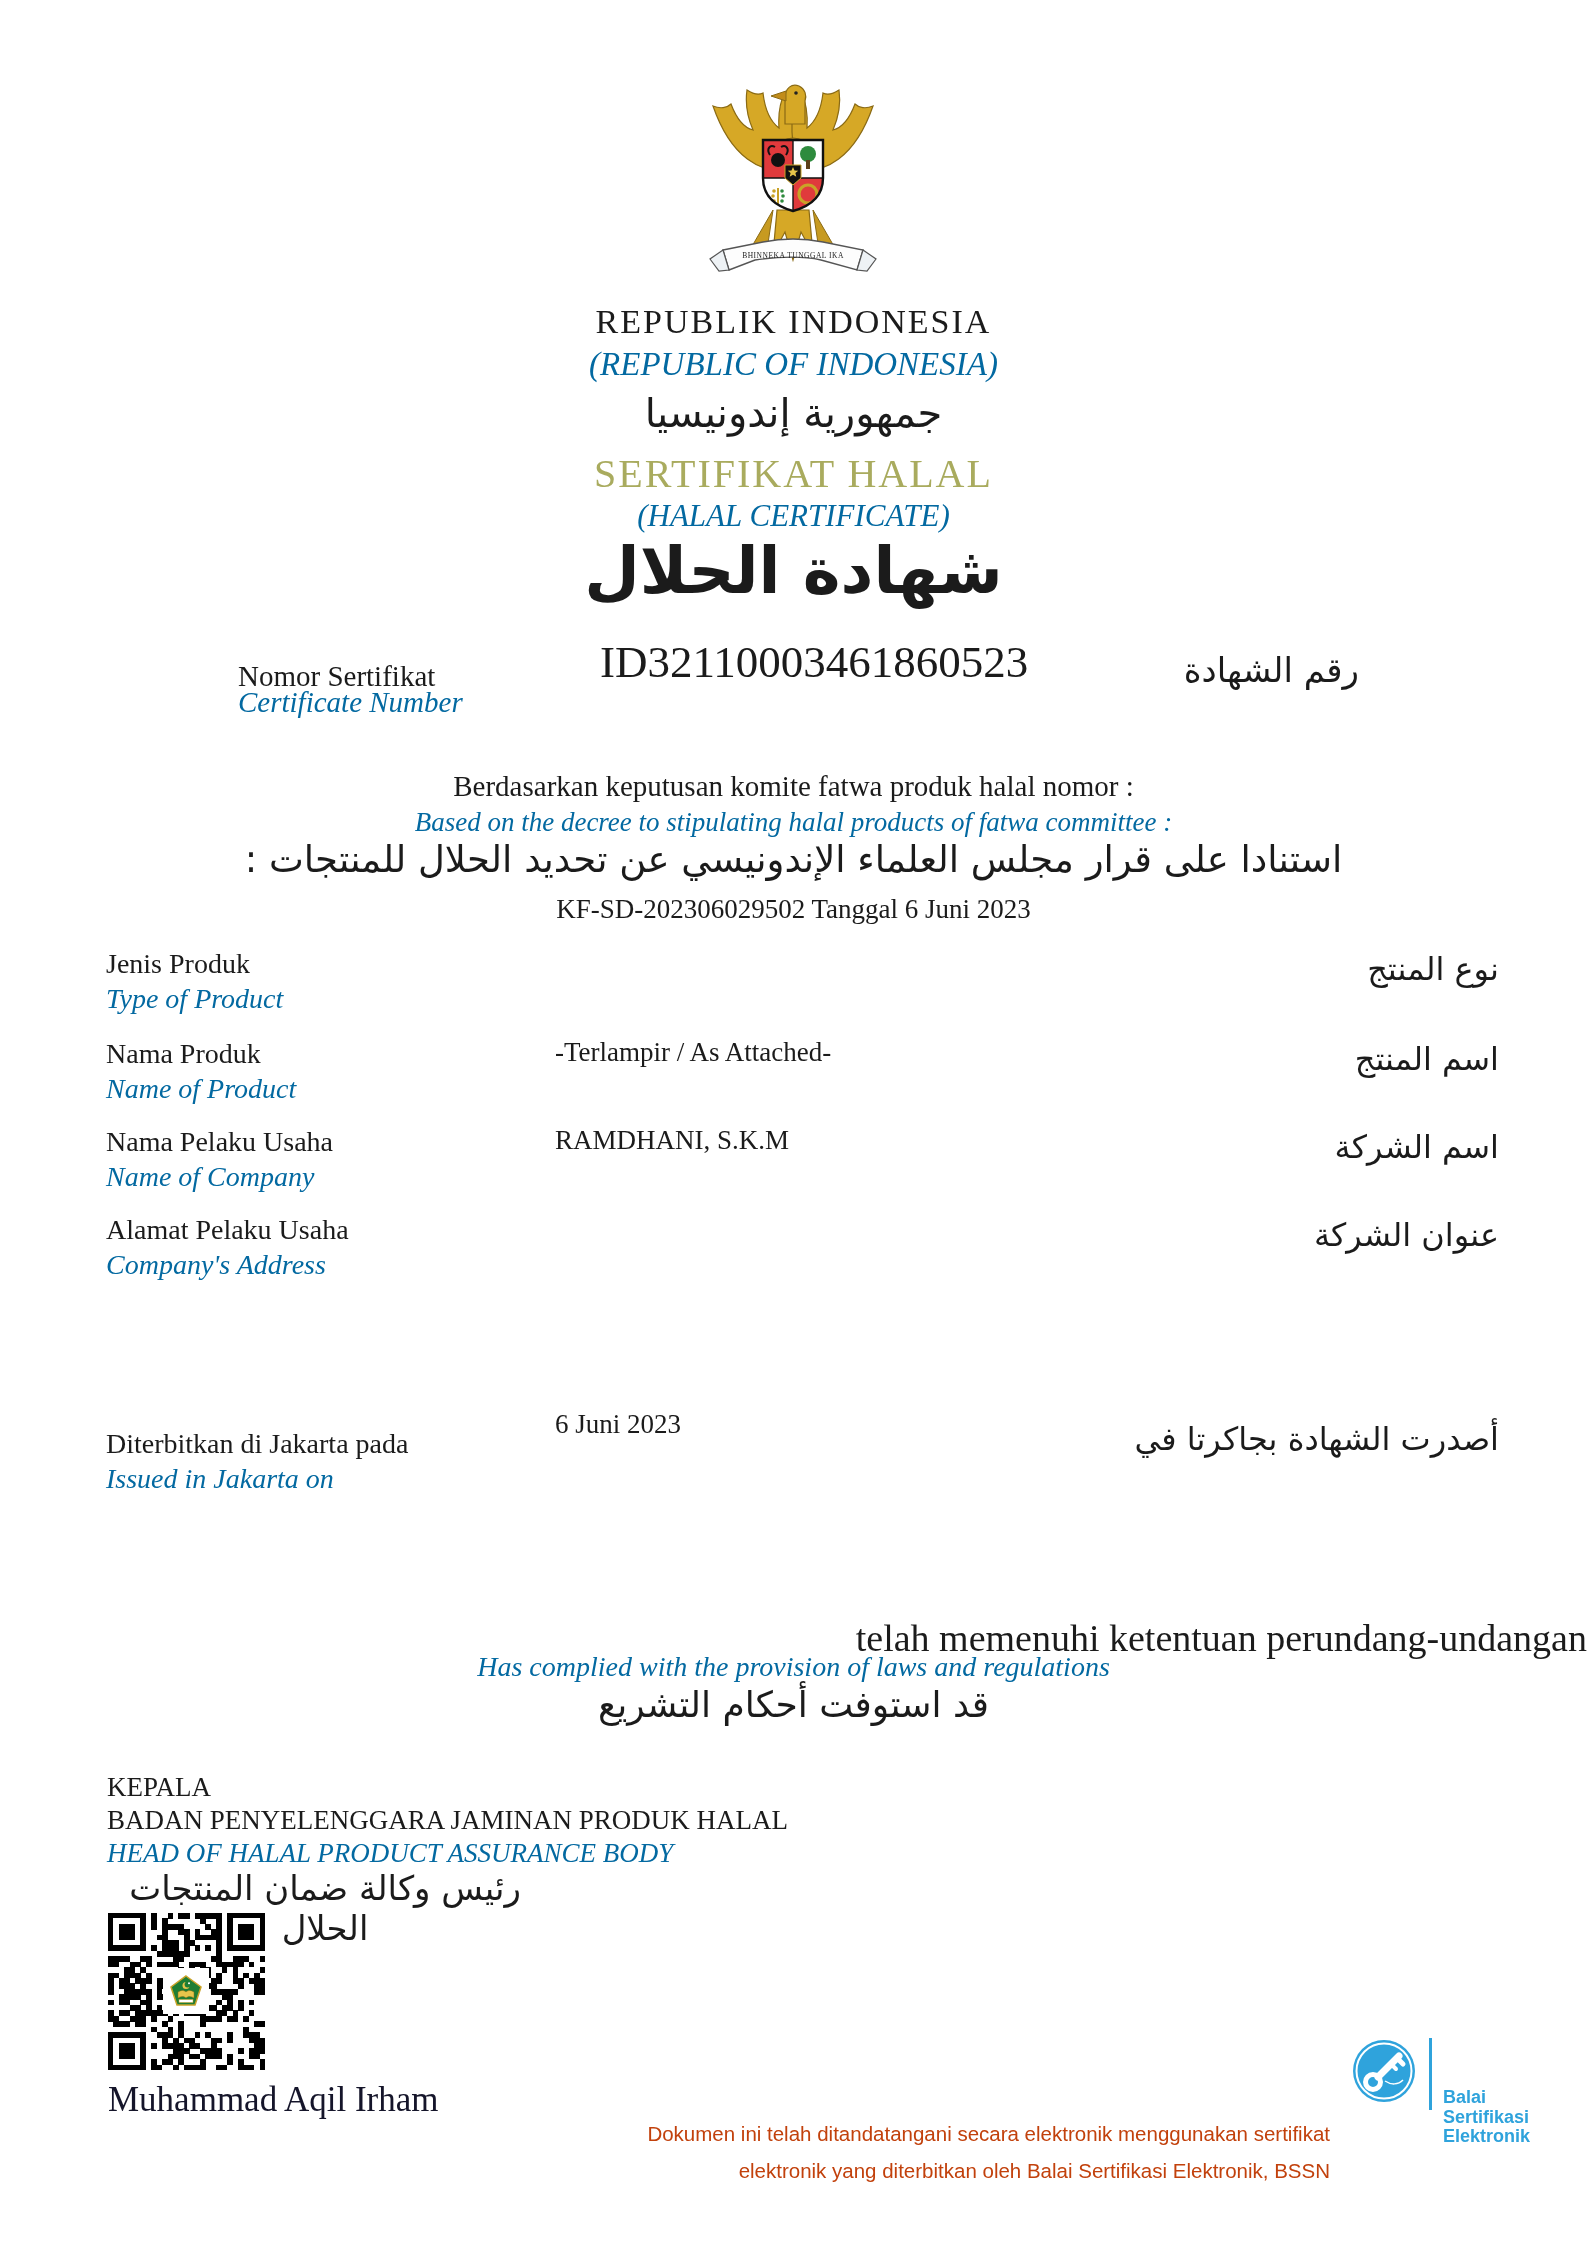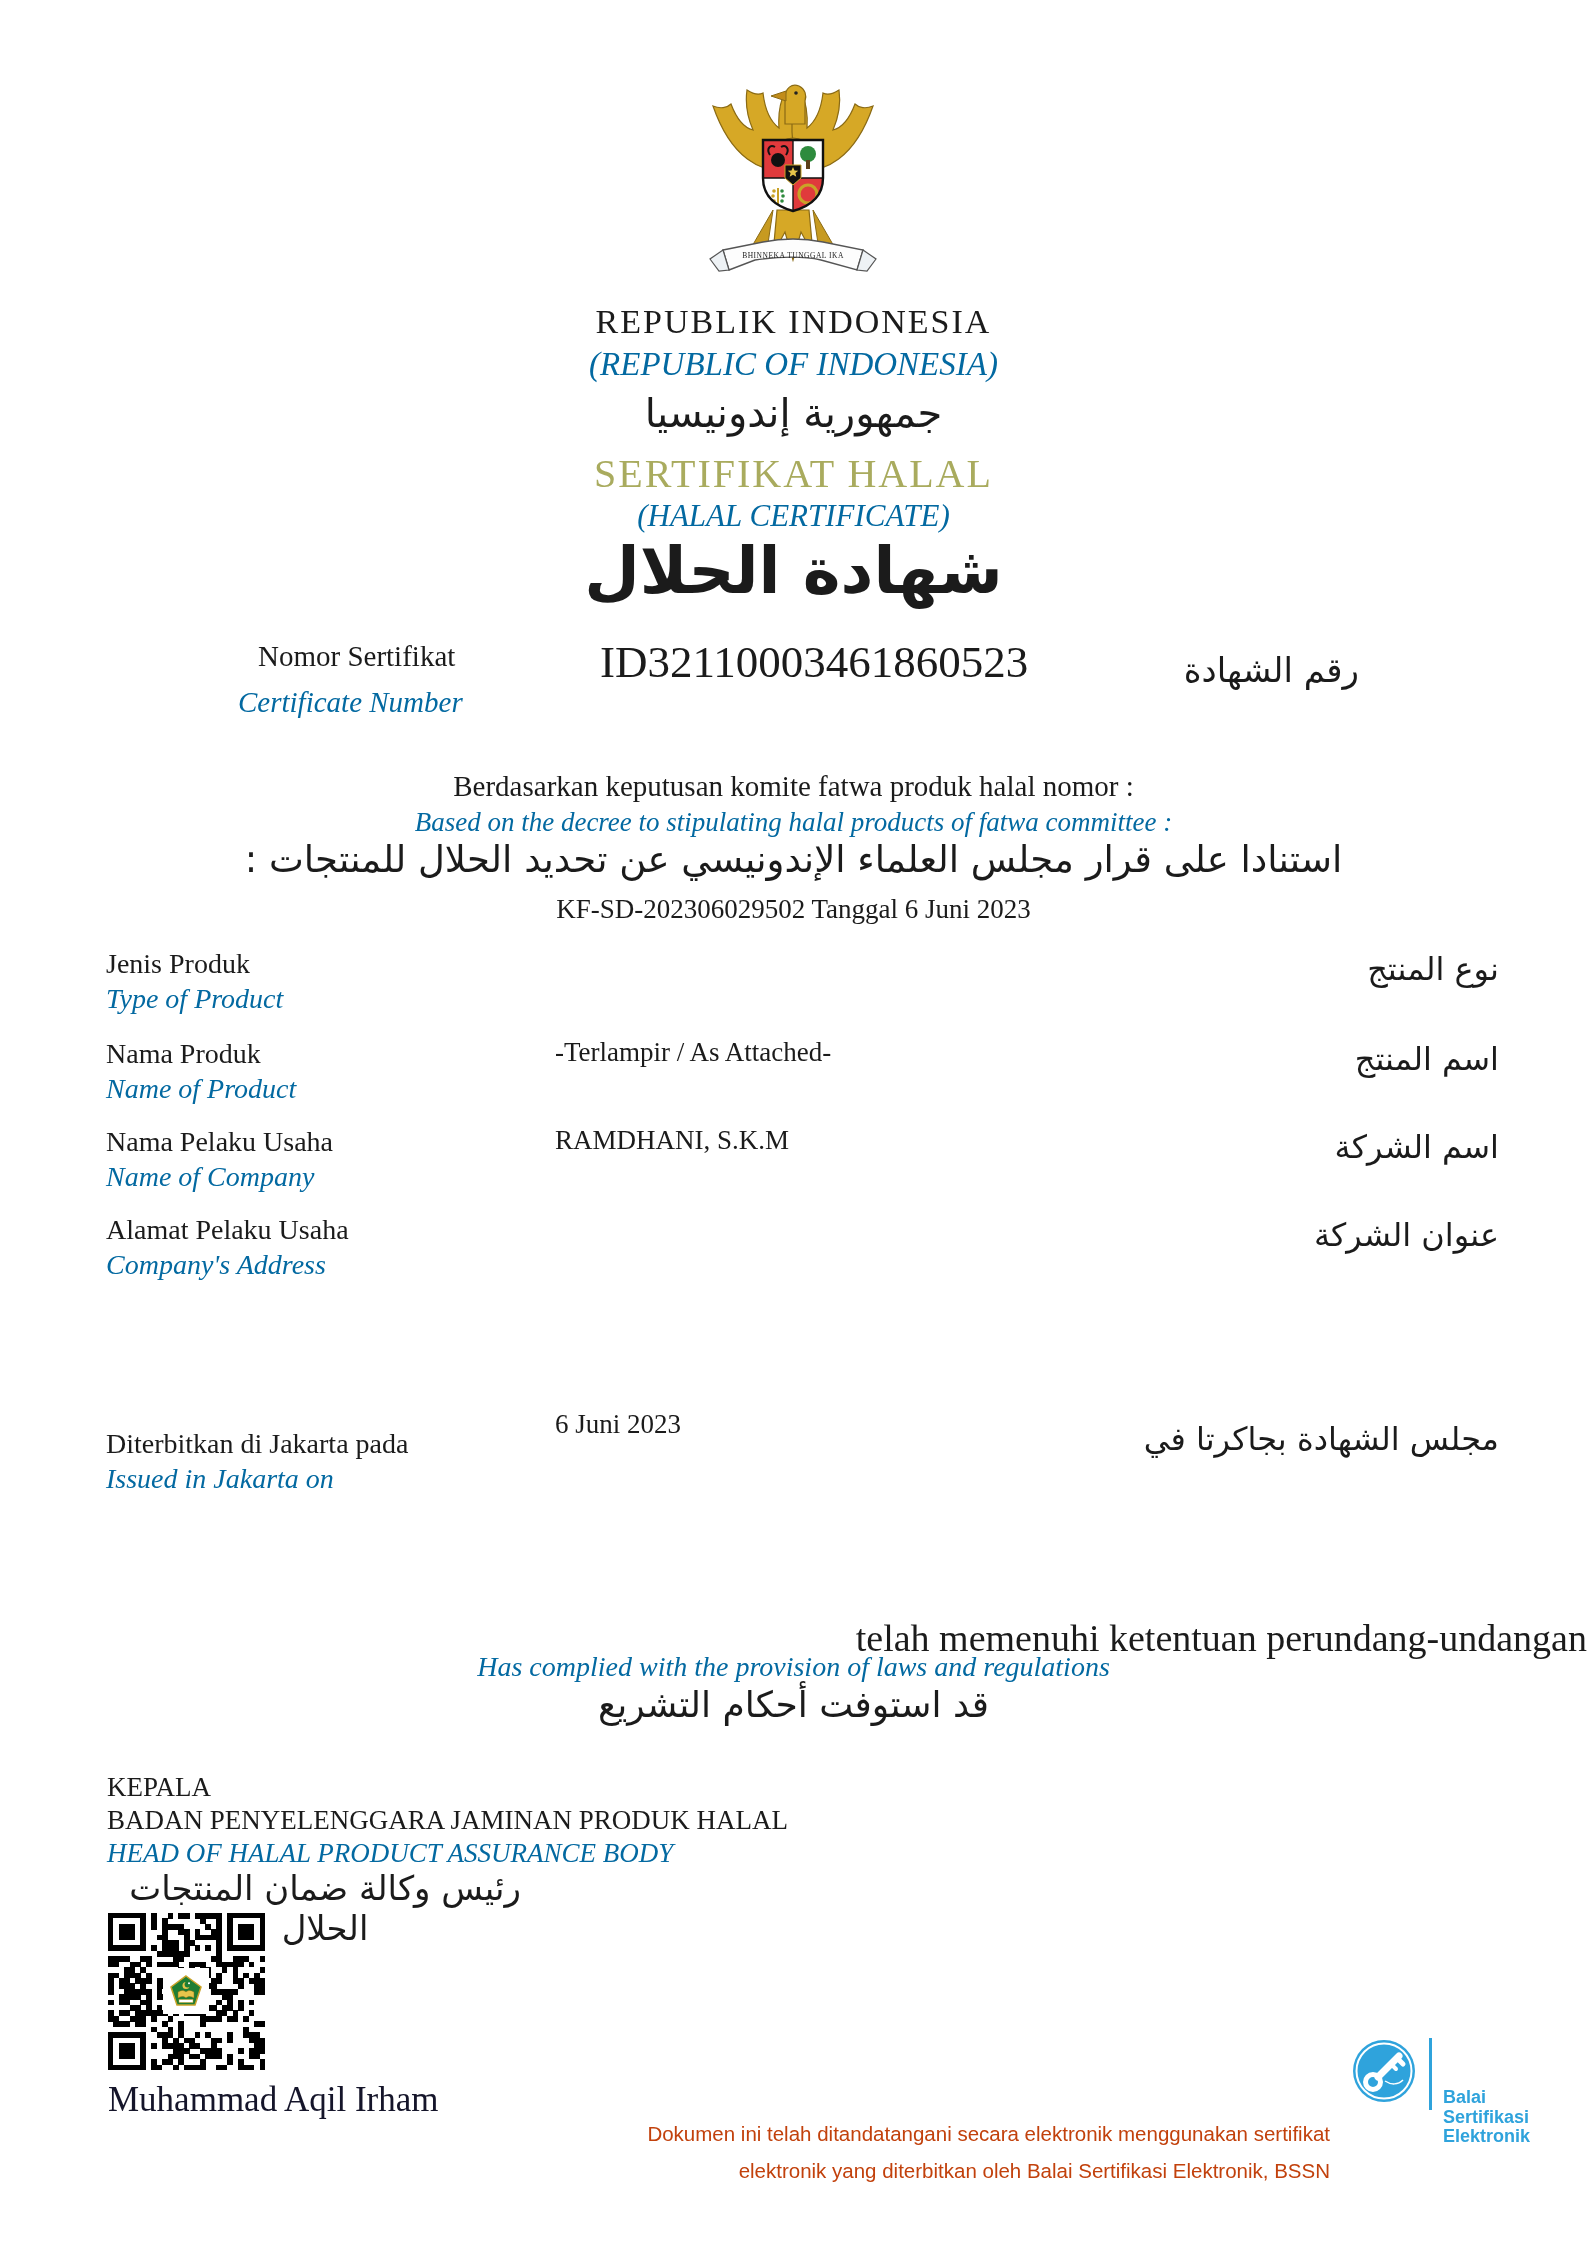--- a/index.html
+++ b/index.html
@@ -14,21 +14,21 @@
   .sans{font-family:"Liberation Sans",sans-serif;margin-top:47px;}
   .blue{color:#2fa3dc;}
   
   .t-country{top:303px;font-size:34px;letter-spacing:2px;}
   .t-country-en{top:346px;font-size:33px;}
   .t-country-ar{top:390px;font-size:40px;}
   .t-title{top:450px;font-size:40px;letter-spacing:2px;}
   .t-title-en{top:498px;font-size:31px;}
   .t-title-ar{top:534px;font-size:64px;font-weight:bold;}
   
-  .lbl-nomor{left:238px;top:640px;font-size:29px;margin-left:20px;}
+  .lbl-nomor{left:238px;top:660px;font-size:29px;}
   .lbl-nomor-en{left:238px;top:686px;font-size:29px;}
   .val-certno{left:600px;top:636px;font-size:45px;}
   .ar-certno{right:228px;top:650px;font-size:34px;}
   
   .d1{top:770px;font-size:29px;}
   .d2{top:807px;font-size:27px;}
   .d3{top:838px;font-size:37px;}
   .d4{top:894px;font-size:27px;}
   
   .flabel{left:106px;font-size:28px;}
@@ -142,21 +142,21 @@
   <div class="abs fvalue" style="top:1116px">RAMDHANI, S.K.M</div>
   <div class="abs f-ar ar" style="top:1128px">اسم الشركة</div>
 
   <div class="abs flabel" style="top:1214px">Alamat Pelaku Usaha</div>
   <div class="abs flabel-en green" style="top:1249px">Company's Address</div>
   <div class="abs f-ar ar" style="top:1216px">عنوان الشركة</div>
 
   <div class="abs flabel" style="top:1428px">Diterbitkan di Jakarta pada</div>
   <div class="abs flabel-en green" style="top:1463px">Issued in Jakarta  on</div>
   <div class="abs fvalue" style="top:1400px">6 Juni 2023</div>
-  <div class="abs f-ar ar" style="top:1420px">مجلس الشهادة بجاكرتا في</div>
+  <div class="abs f-ar ar" style="top:1420px">أصدرت الشهادة بجاكرتا في</div>
 
   <div class="abs ctr c1">telah memenuhi ketentuan perundang-undangan</div>
   <div class="abs ctr c2 green">Has complied with the provision of laws and regulations</div>
   <div class="abs ctr c3 ar">قد استوفت أحكام التشريع</div>
 
   <div class="abs s1">KEPALA</div>
   <div class="abs s2">BADAN PENYELENGGARA JAMINAN PRODUK HALAL</div>
   <div class="abs s3 green">HEAD OF HALAL PRODUCT ASSURANCE BODY</div>
   <div class="abs s-ar ar">رئيس وكالة ضمان المنتجات الحلال</div>
 

